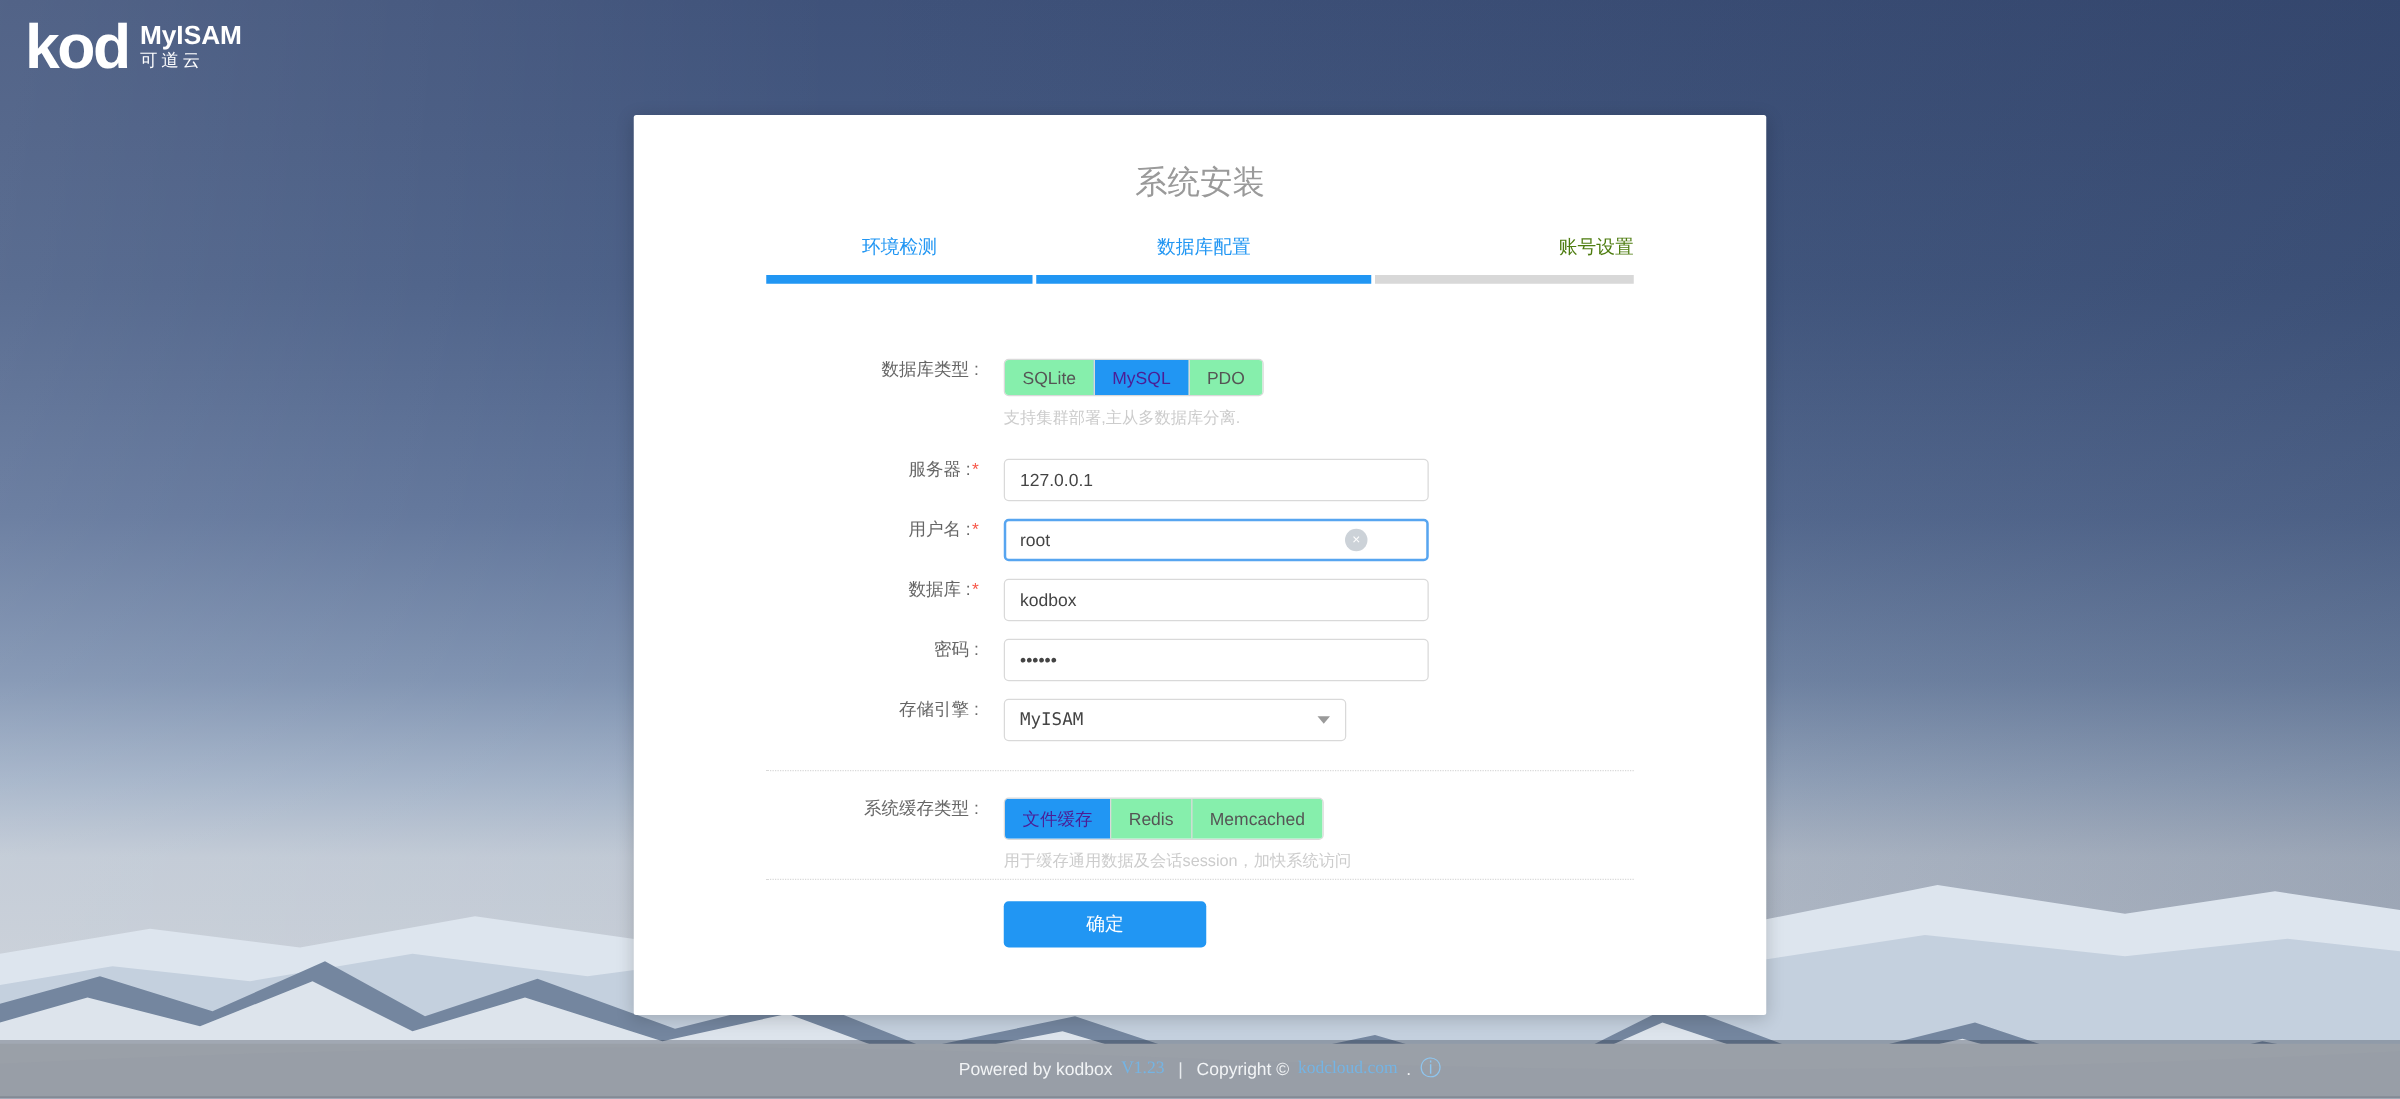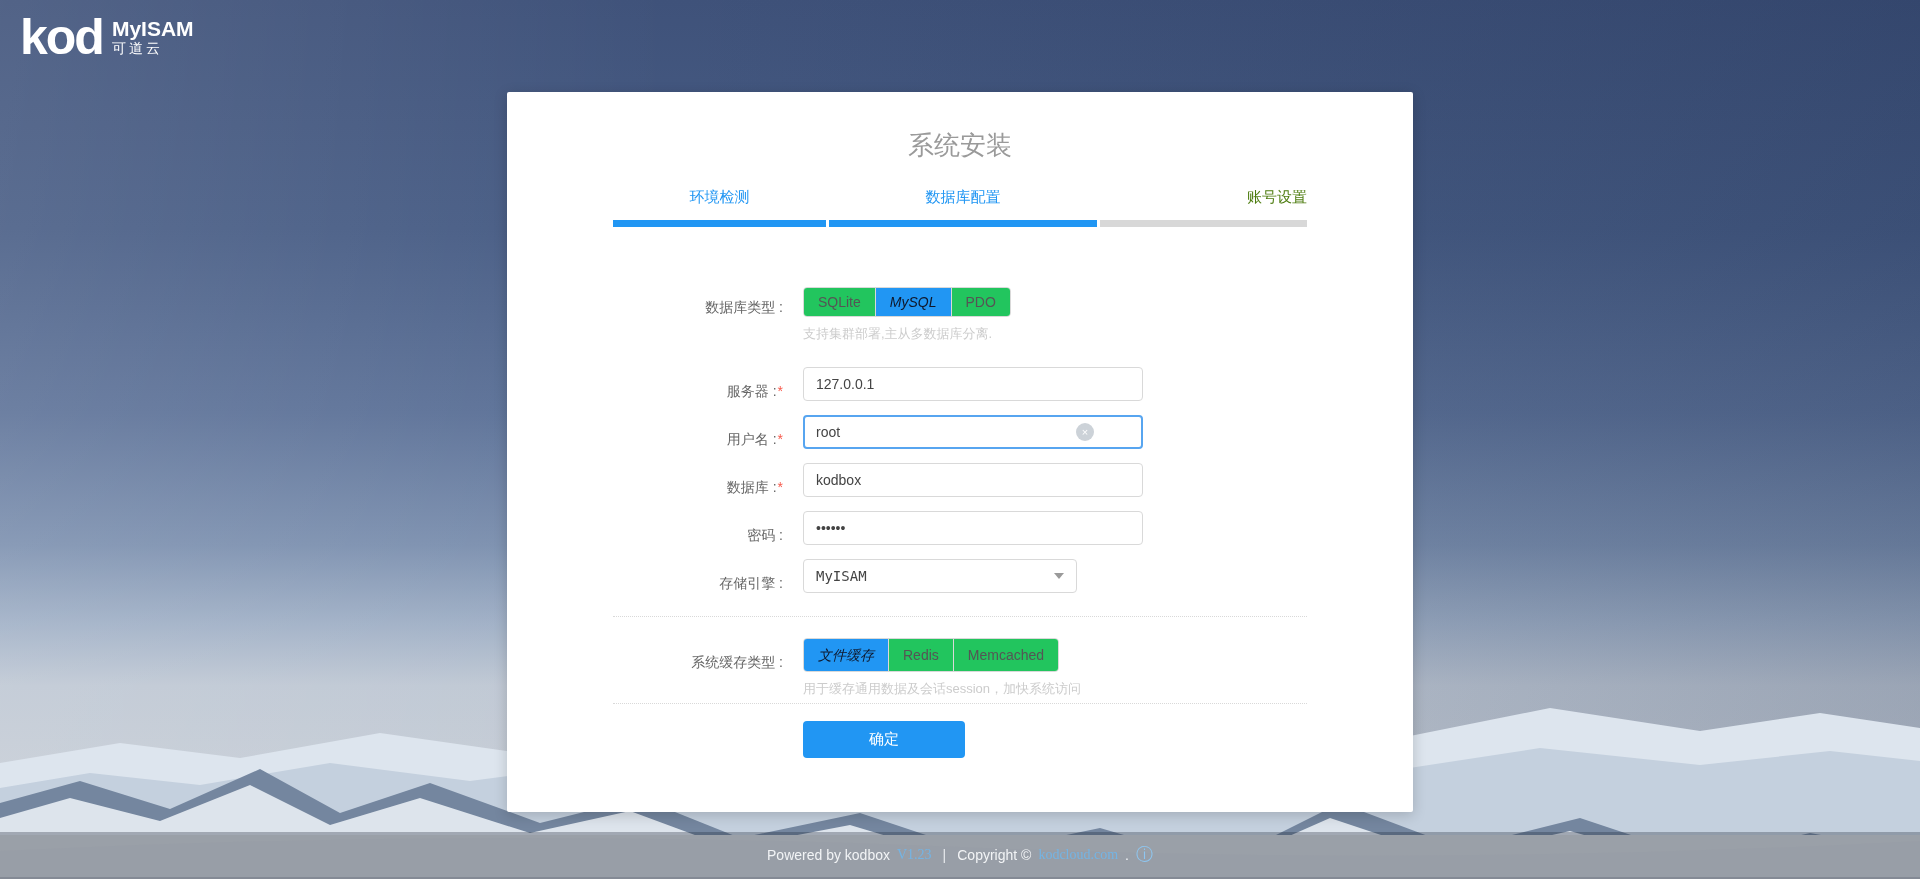--- a/index.html
+++ b/index.html
@@ -33,31 +33,31 @@
   .tab.pending{color:#4d7c0f;text-align:right;}
 
   .progress{display:flex;gap:3px;margin-top:13px;height:7px;}
   .seg{height:7px;}
   .seg-1{width:213px;background:#2196f3;}
   .seg-2{width:268px;background:#2196f3;}
   .seg-3{width:207px;background:#d8d8d8;}
 
   
   .form{margin-top:60px;}
-  .row{display:flex;align-items:flex-end;margin-bottom:14px;}
+  .row{display:flex;align-items:flex-start;margin-bottom:14px;}
   .row-label{width:190px;box-sizing:border-box;padding-right:20px;text-align:right;
     font-size:14px;color:#666;flex:none;white-space:nowrap;}
   .req{color:#f7584a;margin-left:1px;}
   .row-control{width:300px;position:relative;}
 
   .btn-group{display:inline-flex;border:1px solid #d9d9d9;border-radius:4px;overflow:hidden;background:#fff;}
-  .btn-group .opt{padding:0 14px;font-size:14px;color:#555;background:#22c55e;border:none;
+  .btn-group .opt{padding:0 14px;font-size:14px;color:#555;background:#86efac;border:none;
     border-left:1px solid #d9d9d9;cursor:pointer;font-family:inherit;}
   .btn-group .opt:first-child{border-left:none;}
-  .btn-group .opt.active{background:#2196f3;color:#0f172a;font-style:italic;}
+  .btn-group .opt.active{background:#2196f3;color:#4c1d95;}
   .btn-group.h28 .opt{height:28px;line-height:28px;}
   .btn-group.h32 .opt{height:32px;line-height:32px;}
 
   .helper{margin:8px 0 0 190px;font-size:13px;color:#ccc;}
 
   .txt{width:340px;height:34px;box-sizing:border-box;border:1px solid #d9d9d9;border-radius:4px;
     padding:0 12px;font-size:14px;color:#444;outline:none;background:#fff;font-family:inherit;}
   .txt.focused{border:2px solid #57a5f0;padding:0 11px;}
   .clear-btn{position:absolute;right:9px;top:50%;transform:translateY(-50%);width:18px;height:18px;
     border-radius:50%;background:#ccd2d8;color:#fff;font-size:11px;line-height:18px;text-align:center;cursor:pointer;}

